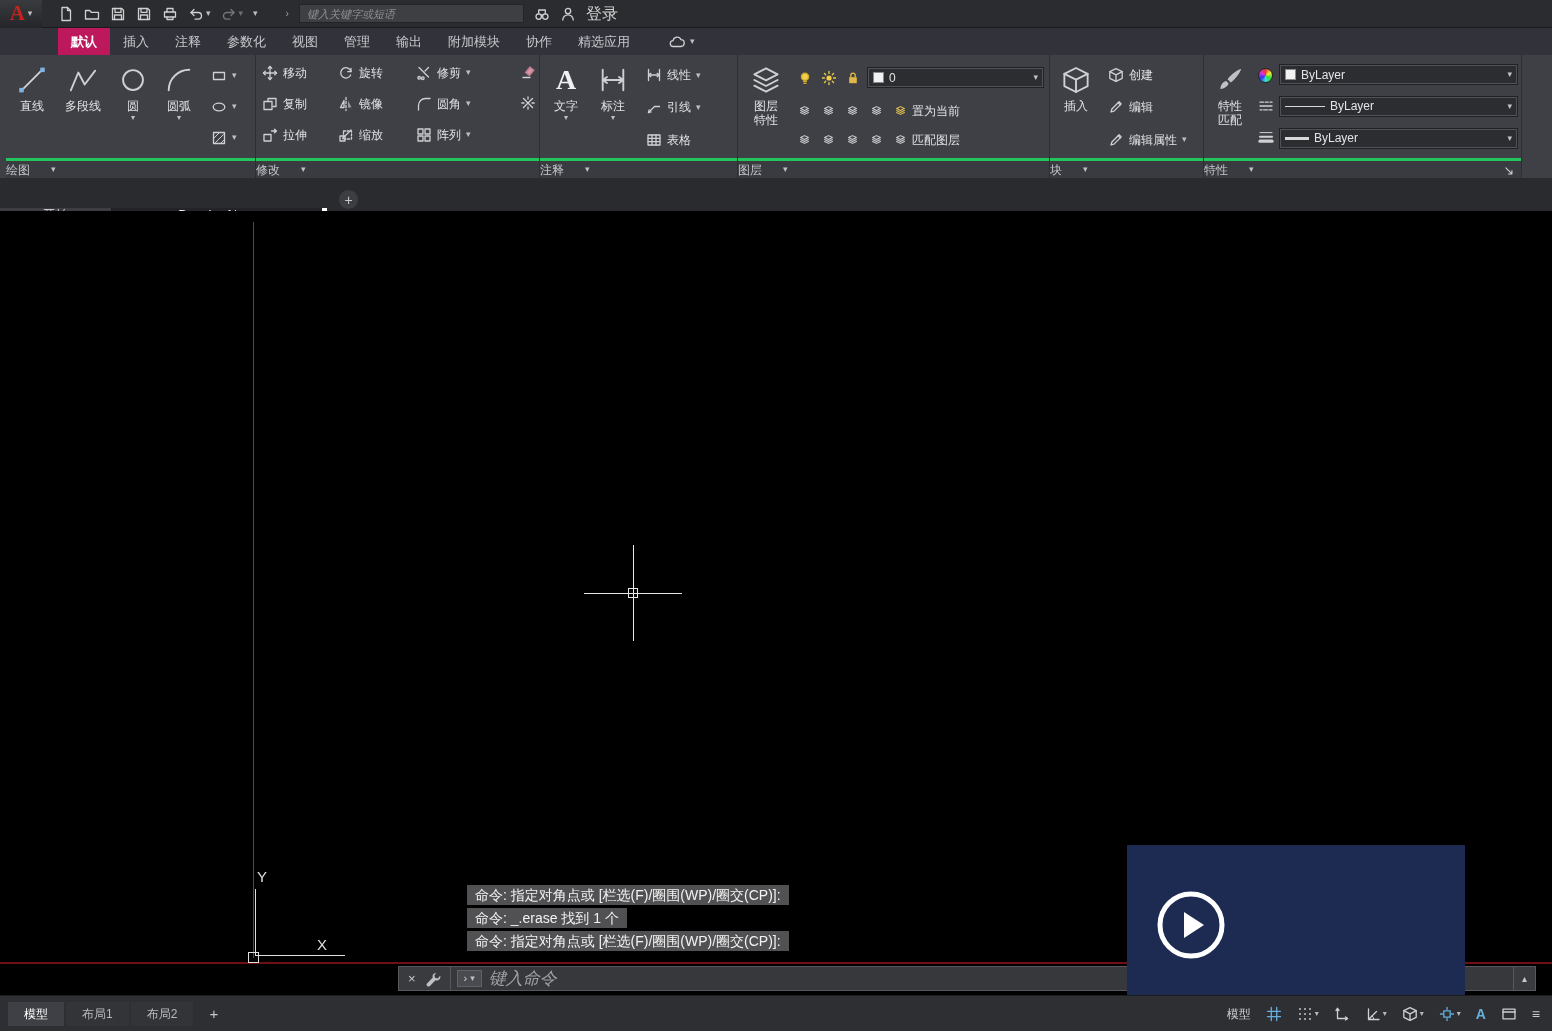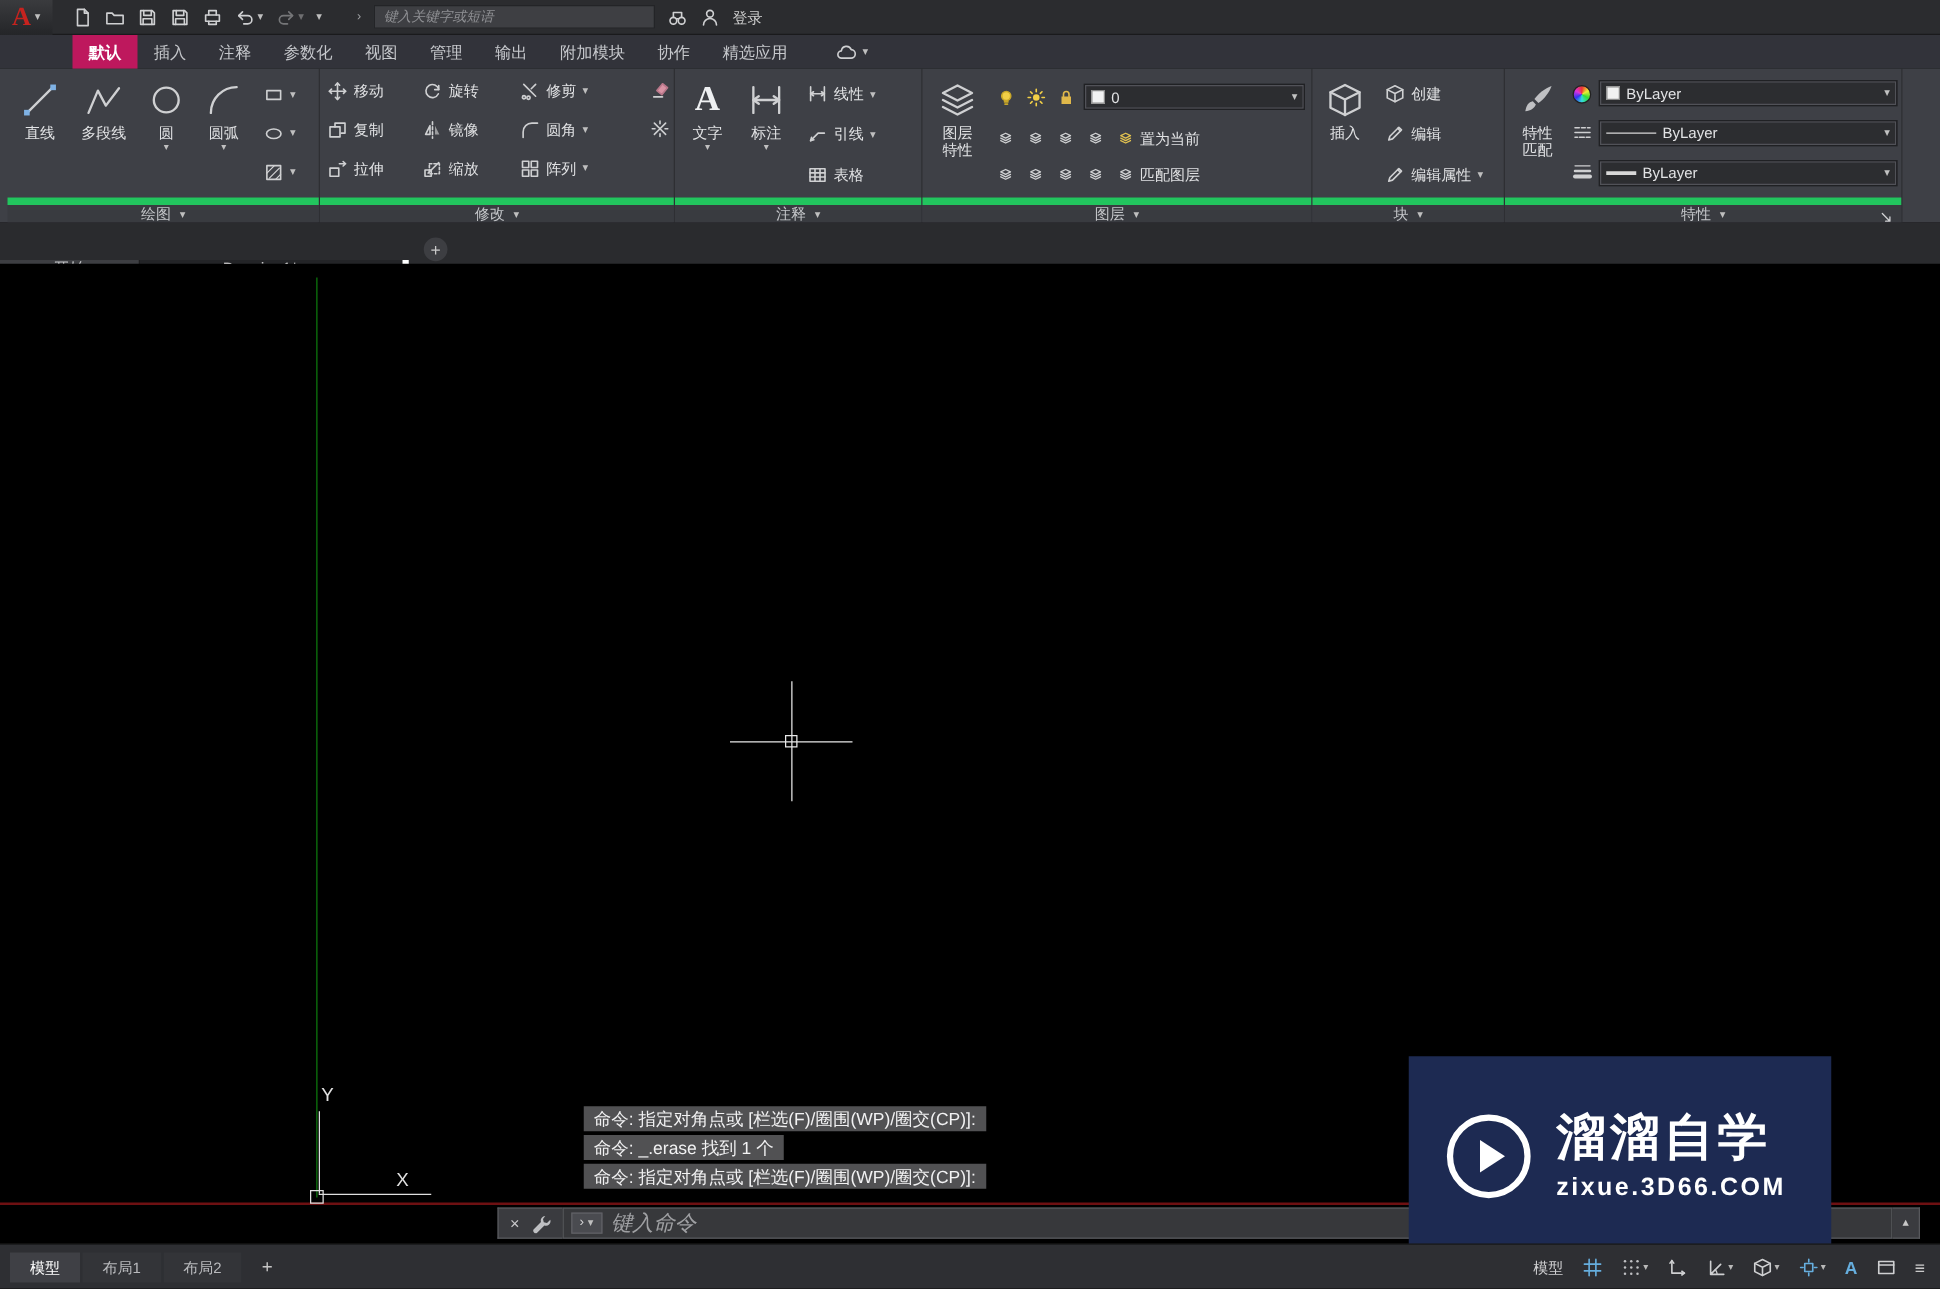--- a/index.html
+++ b/index.html
@@ -17,33 +17,33 @@
 .titlebar{position:absolute;top:0;left:0;width:1552px;height:28px;background:#2b2c2f;display:flex;align-items:center;border-bottom:1px solid #1a1a1c}
 .logo-tile{width:42px;height:28px;display:flex;align-items:center;justify-content:center;gap:3px;background:linear-gradient(#3a3b3e,#242528)}
 .a-letter{font-size:21px;font-weight:700;color:#c6231f;font-family:"Liberation Serif",serif}
 .qat{display:flex;align-items:center;gap:10px;padding:0 16px}
 .qbtn{display:flex;align-items:center;gap:2px}
 .title-mid{flex:1;height:28px;background:#f1f1f1;display:flex;align-items:center;justify-content:center;gap:24px;color:#141414;font-size:14px}
 .title-right{display:flex;align-items:center;gap:10px;padding:0 12px;height:28px}
 .collapse-arrow{color:#9fa0a3;font-size:10px}
 .search-input{width:225px;height:19px;background:#3e3f43;border:1px solid #232427;color:#d8d8d8;padding:0 7px;font-size:11px;font-style:italic;outline:none}
 .search-input::placeholder{color:#8f9094;font-style:italic}
-.signin{color:#d0d0d0;font-size:12px}
+.signin{color:#d0d0d0;font-size:16px}
 
 
 .ribbontabs{position:absolute;top:28px;left:0;width:1552px;height:27px;background:#32333a;display:flex;align-items:stretch;padding-left:58px}
 .rtab{display:flex;align-items:center;padding:0 13px;color:#c6c8cc;font-size:13px}
 .rtab.active{background:#be185d;color:#fff;font-weight:bold}
 .cloudtab{display:flex;align-items:center;gap:5px;padding:0 12px;margin-left:14px}
 
 
 .ribbon{position:absolute;top:55px;left:0;width:1552px;height:123px;background:#3e4046;display:flex;padding-left:6px}
 .panel{height:123px;display:flex;flex-direction:column;border-right:1px solid #2e2f33}
 .pbody{flex:1;display:flex;padding:2px 3px 0}
-.pstrip{height:20px;background:#393b40;border-top:6px solid #22c55e;display:flex;align-items:center;justify-content:center;gap:7px;color:#c4c6c9;font-size:12px;position:relative}
+.pstrip{height:20px;background:#393b40;border-top:3px solid #22c55e;display:flex;align-items:center;gap:21px;color:#c4c6c9;font-size:12px;position:relative}
 .bigbtn{display:flex;flex-direction:column;align-items:center;padding:5px 2px 2px;gap:2px}
 .bigbtn .icwrap{height:36px;display:flex;align-items:center;justify-content:center}
 .blabel{font-size:12px;color:#e2e3e5;white-space:nowrap}
 .bcaret{font-size:8px;color:#c0c0c0;height:8px;line-height:8px}
 .smbtn{display:flex;align-items:center;gap:5px;font-size:12px;color:#e0e1e3;padding:0 3px;white-space:nowrap}
 .minicol{display:flex;flex-direction:column;justify-content:space-around;padding:3px 0 5px;margin-left:5px}
 .mod-grid{display:grid;grid-template-columns:76px 78px 102px;grid-auto-rows:31px;align-items:center}
 .mod-side{display:flex;flex-direction:column;gap:15px;padding-top:7px;margin-left:2px}
 .ann-col{display:flex;flex-direction:column;justify-content:space-around;margin-left:6px;padding:2px 0}
 .layers-right{flex:1;display:flex;flex-direction:column;justify-content:space-around;padding:2px 2px 4px 4px}
@@ -852,24 +852,20 @@
       </div>
       <div class="cmd-up">
           <span>▴</span>
         </div>
     </div>
 
     <div class="watermark">
       <svg style="width:76px;height:76px">
           <use href="#i-play"></use>
         </svg>
-      <div class="wm-text">
-        <div class="wm-name">溜溜自学</div>
-        <div class="wm-site">zixue.3D66.COM</div>
-      </div>
     </div>
   </div>
 
   <footer class="statusbar">
     <div class="lt-tabs">
       <div class="ltab active">
           <span>模型</span>
         </div>
       <div class="ltab">
           <span>布局1</span>

